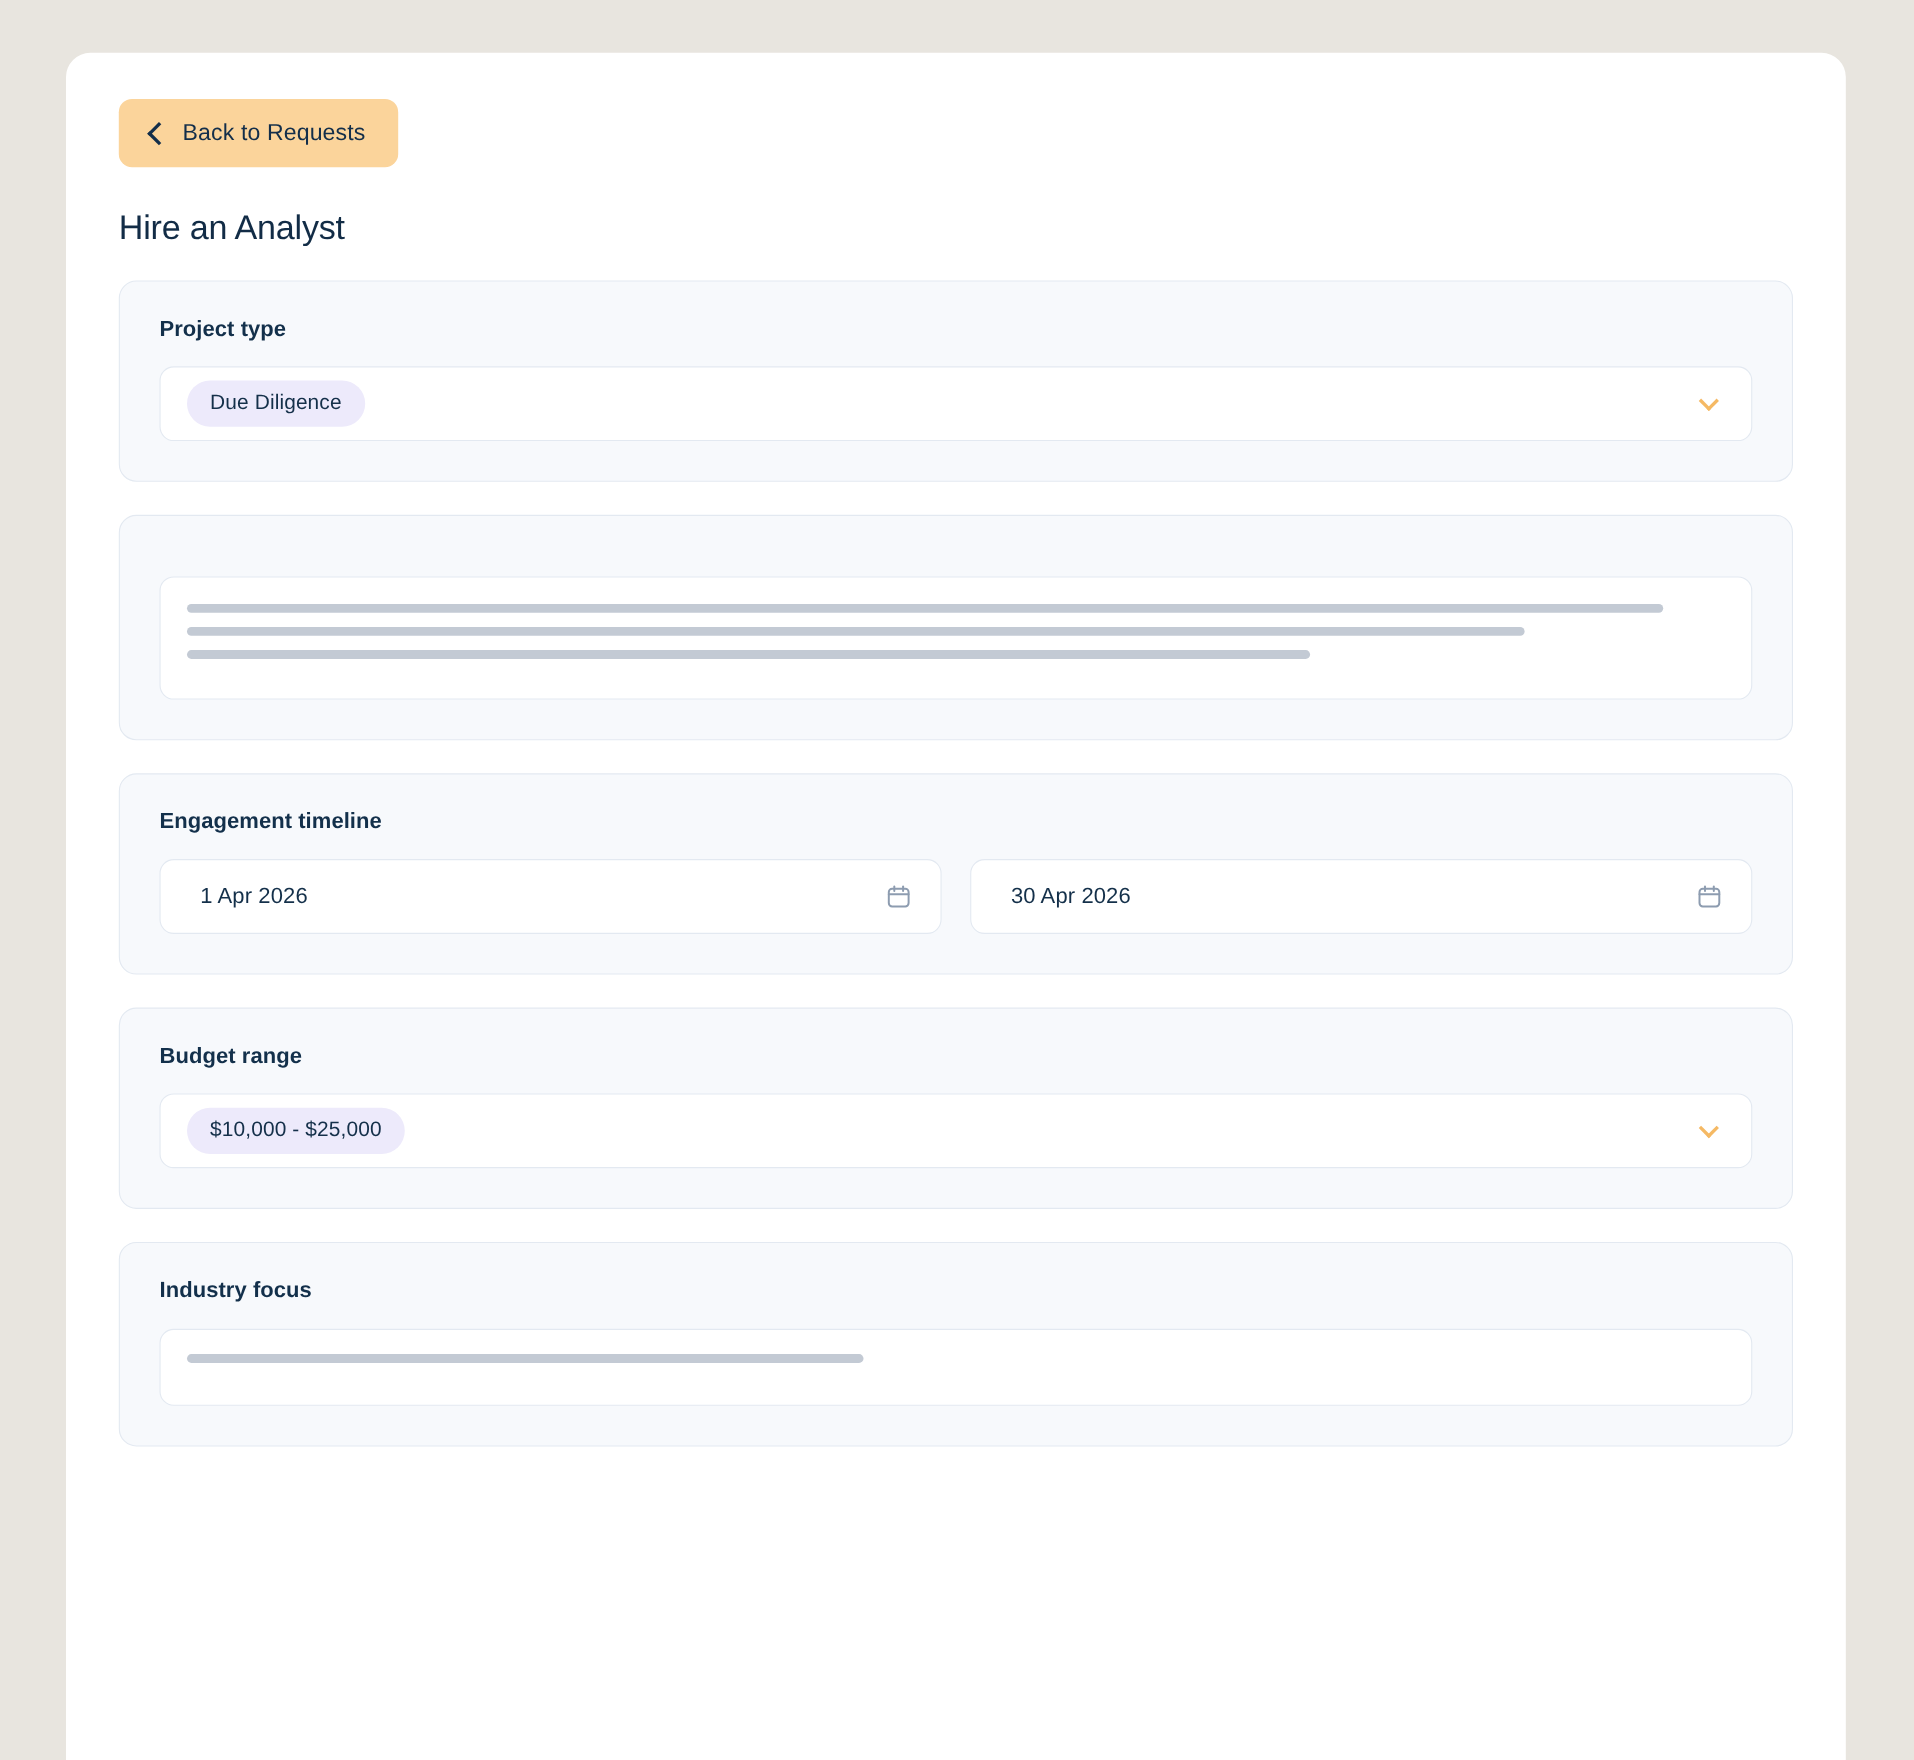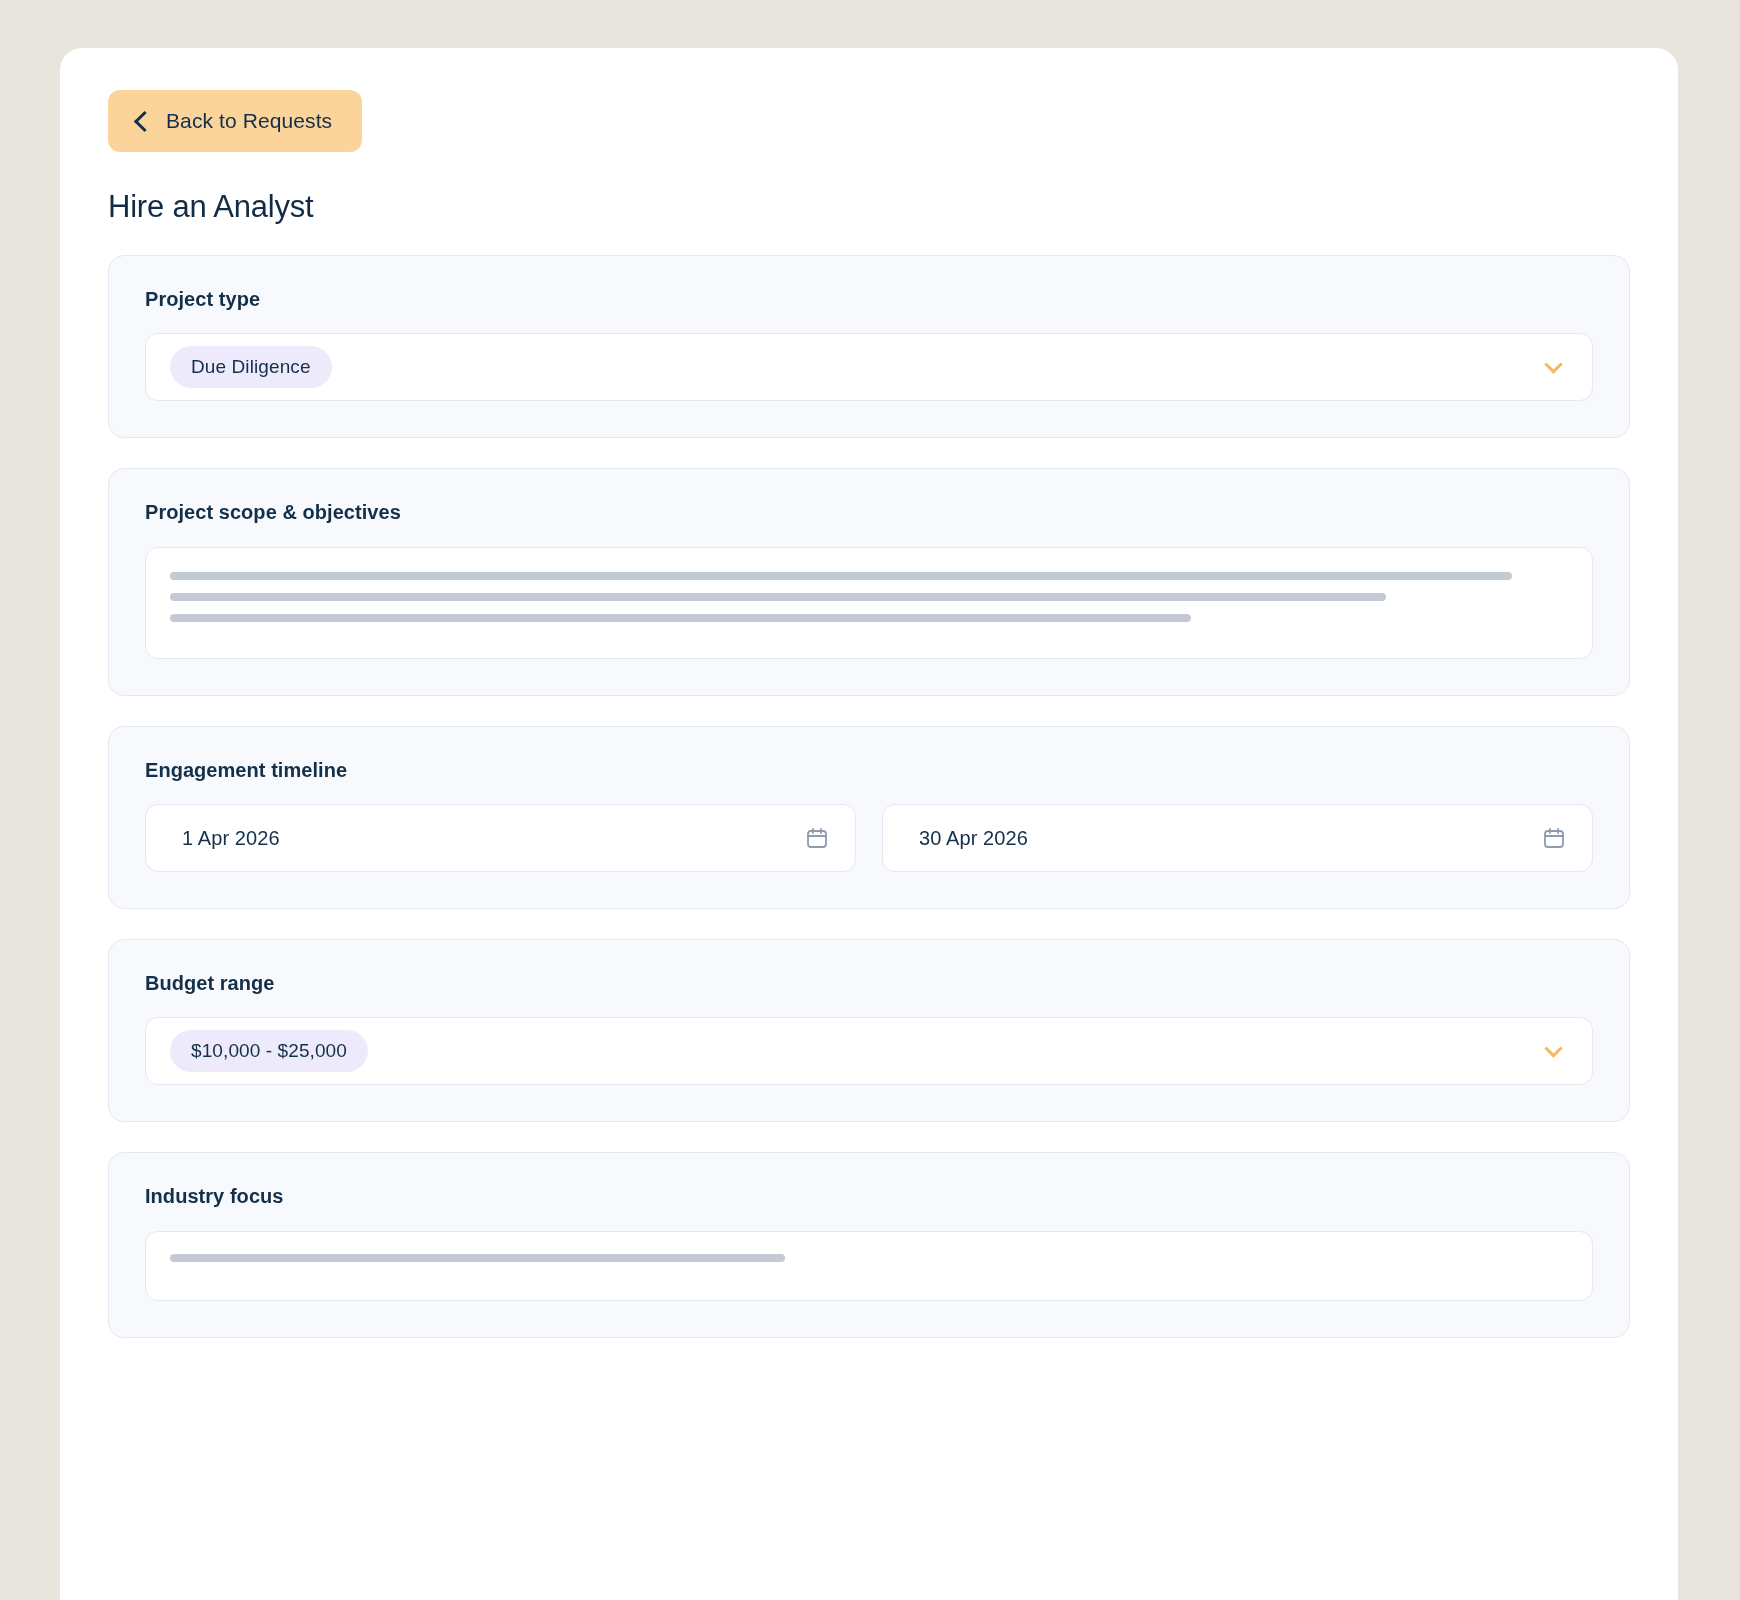--- a/index.html
+++ b/index.html
@@ -196,21 +196,20 @@
     <div class="section">
       <div class="section-label">Project type</div>
       <div class="select-field">
         <span class="chip">Due Diligence</span>
         <span class="chev-down"></span>
       </div>
     </div>
 
     
     <div class="section">
-      <div class="section-label">Project scope &amp; objectives</div>
       <div class="text-box">
         <div class="skeleton-line" style="width:96%"></div>
         <div class="skeleton-line" style="width:87%"></div>
         <div class="skeleton-line" style="width:73%"></div>
       </div>
     </div>
 
     
 
     

